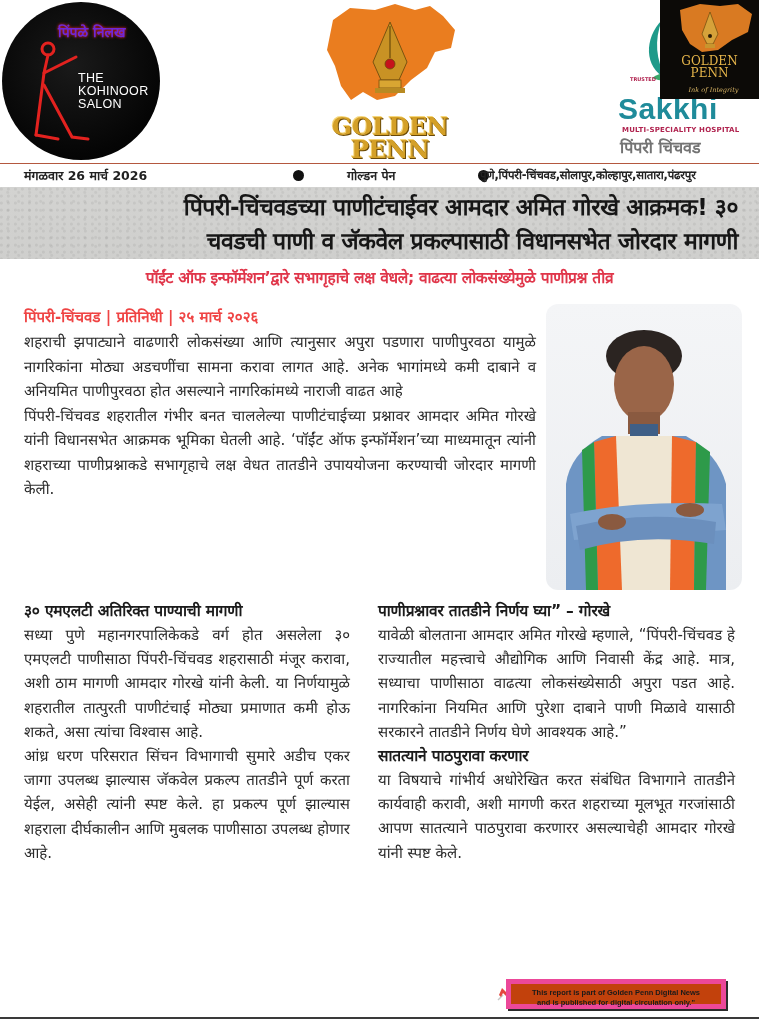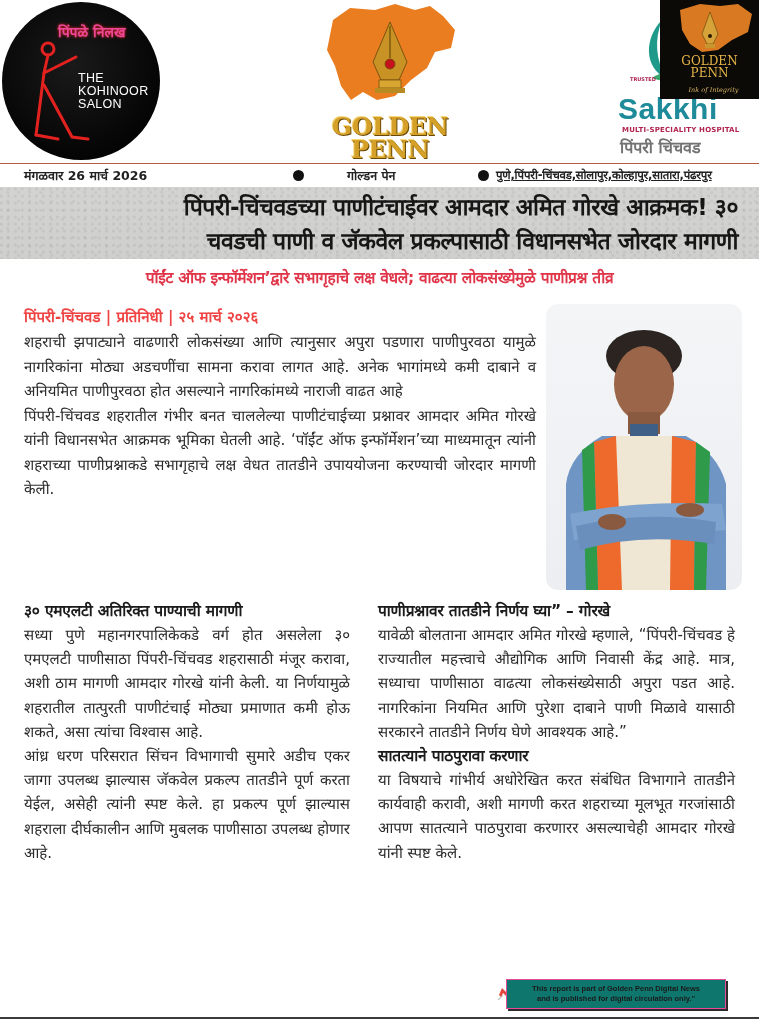--- a/index.html
+++ b/index.html
@@ -10,21 +10,21 @@
   }
   .abs { position: absolute; }
 
   
   .salon-logo {
     left: 2px; top: 2px; width: 158px; height: 158px; border-radius: 50%;
     background: radial-gradient(circle at 45% 40%, #1a1a1a 0%, #050505 70%, #000 100%);
     overflow: hidden;
   }
   .salon-top {
-    left: 58px; top: 22px; color: #ec4899; font-weight: bold; font-size: 14px;
+    left: 58px; top: 22px; color: #6d28d9; font-weight: bold; font-size: 14px;
     white-space: nowrap; text-shadow: 0 0 3px #ff2a2a;
   }
   .salon-k {
     left: 30px; top: 35px; width: 60px; height: 110px;
   }
   .salon-name {
     left: 78px; top: 72px; color: #fff; font-family: "Liberation Sans", sans-serif;
     font-size: 12.5px; line-height: 13px; letter-spacing: 0.3px; font-weight: normal;
   }
   .salon-name div { white-space: nowrap; }
@@ -62,21 +62,21 @@
 
   
   .rule-top { left: 0; top: 163px; width: 759px; height: 1px; background: #b4583f; }
   .dateline {
     left: 24px; top: 167px; font-size: 12.5px; font-weight: bold; color: #222; white-space: nowrap;
   }
   .bullet { width: 11px; height: 11px; border-radius: 50%; background: #111; }
   .bullet1 { left: 293px; top: 170px; }
   .bullet2 { left: 478px; top: 170px; }
   .paper-name { left: 347px; top: 167px; font-size: 12.5px; font-weight: bold; white-space: nowrap; }
-  .cities { left: 496px; top: 167px; font-size: 11.5px; font-weight: bold; white-space: nowrap; letter-spacing: -0.2px; text-decoration: underline; }
+  .cities { left: 480px; top: 167px; font-size: 11.5px; font-weight: bold; white-space: nowrap; letter-spacing: -0.2px; }
 
   
   .headline-band {
     left: 0; top: 187px; width: 759px; height: 72px;
     background:
       radial-gradient(circle at 20% 30%, rgba(0,0,0,0.06) 0 1px, transparent 2px) 0 0/7px 7px,
       radial-gradient(circle at 70% 60%, rgba(0,0,0,0.05) 0 1px, transparent 2px) 0 0/11px 9px,
       linear-gradient(#d3d3d1, #cfcfcd);
   }
   .headline {
@@ -106,22 +106,22 @@
   .col { font-size: 15px; line-height: 24.2px; color: #2a2a2a; text-align: justify; }
   .col h3 { margin: 0; font-size: 15.5px; font-weight: bold; color: #1b1b1b; line-height: 24px; white-space: nowrap; letter-spacing: -0.2px; }
   .col p { margin: 0; }
   .col-left { left: 24px; top: 599px; width: 326px; }
   .col-right { left: 378px; top: 599px; width: 357px; }
   .col-left h3.second { margin-top: 5px; padding-left: 6px; }
 
   .rule-bottom { left: 0; top: 1017px; width: 759px; height: 2px; background: #3a3a3a; }
 
   .disclaimer {
-    left: 506px; top: 979px; width: 220px; height: 30px; background: #0f766e;
-    border: 1px solid #ec4899; box-shadow: 2px 2px 0 #2b2b2b;
+    left: 506px; top: 979px; width: 220px; height: 30px; background: #c2410c;
+    border: 5px solid #ec4899; box-shadow: 2px 2px 0 #2b2b2b;
     font-family: "Liberation Sans", sans-serif; font-weight: bold; font-size: 7.5px;
     line-height: 10px; color: #1a1a1a; text-align: center; padding-top: 4px; box-sizing: border-box;
   }
   .pin { left: 494px; top: 984px; width: 20px; height: 20px; }
 </style>
 </head>
 <body>
 
 <div class="abs salon-logo"></div>
 <svg class="abs salon-k" viewBox="0 0 60 110">

